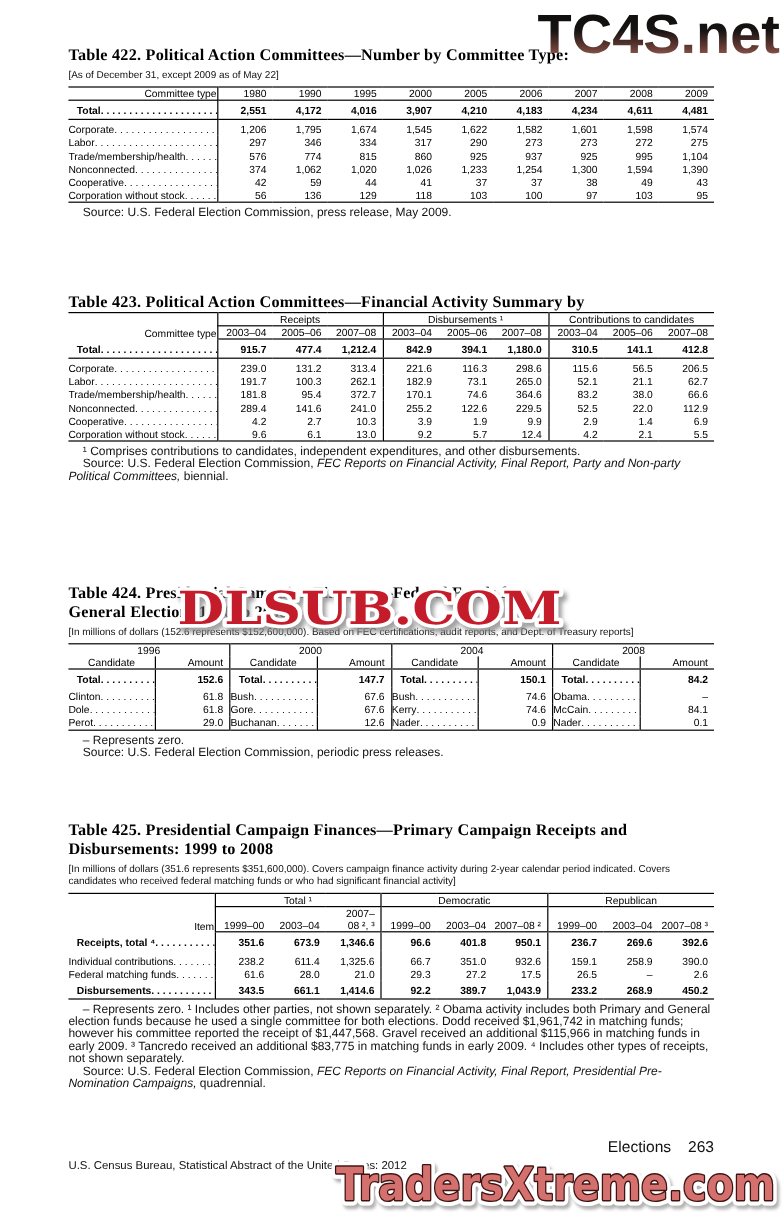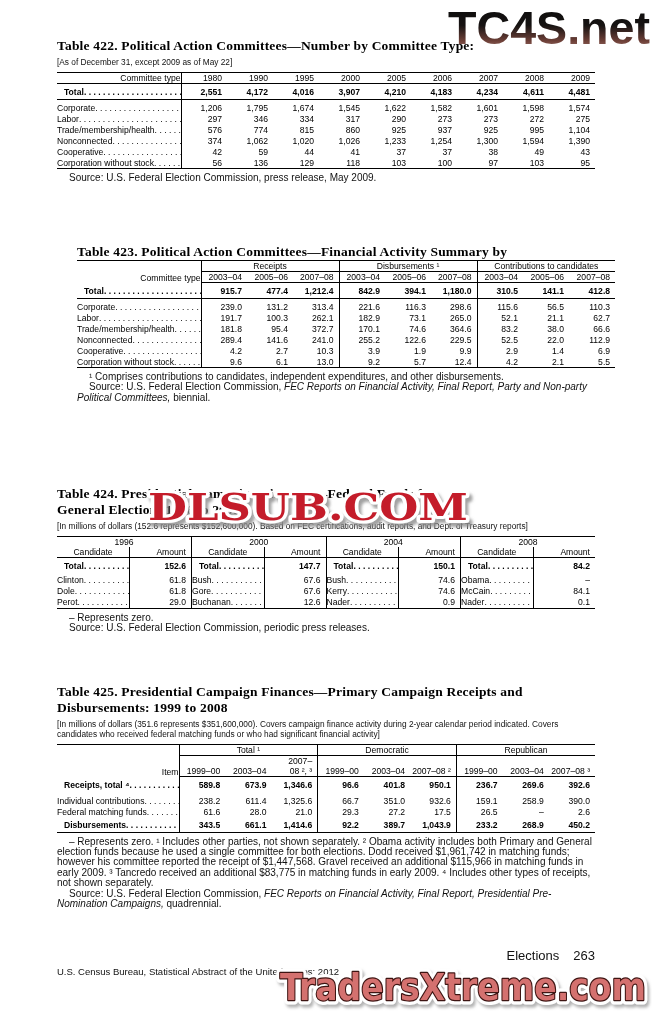--- a/index.html
+++ b/index.html
@@ -206,21 +206,21 @@
               <td class="num">95</td>
             </tr>
           </tbody>
         </table>
       </div>
     <div class="fn" id="fn422">
         <p>Source: U.S. Federal Election Commission, press release, May 2009.</p>
       </div>
   </div>
 
-  <div class="sec" style="top:244px;margin-left:20px;">
+  <div class="sec" style="top:244px;">
     <h2 class="tbl-title">
       <span class="tl">Table 423. Political Action Committees—Financial Activity Summary by</span>
     </h2>
     <div id="tbl423">
         <table class="stat">
           <colgroup>
             <col style="width: 124px;">
             <col style="width: 46px;">
             <col style="width: 46px;">
             <col style="width: 46px;">
@@ -276,21 +276,21 @@
                 </div>
               </td>
               <td class="num">239.0</td>
               <td class="num">131.2</td>
               <td class="num">313.4</td>
               <td class="num vl">221.6</td>
               <td class="num">116.3</td>
               <td class="num">298.6</td>
               <td class="num vl">115.6</td>
               <td class="num">56.5</td>
-              <td class="num">110.3</td>
+              <td class="num">206.5</td>
             </tr>
             <tr class="brow">
               <td class="stub">
                 <div class="leadwrap">
                   <span class="lbl">Labor</span>
                   <span class="ldr"></span>
                 </div>
               </td>
               <td class="num">191.7</td>
               <td class="num">100.3</td>
@@ -585,21 +585,21 @@
             </tr>
           </thead>
           <tbody>
             <tr class="totalnb boldrow">
               <td class="stub">
                 <div class="leadwrap">
                   <span class="lbl ind">Receipts, total ⁴</span>
                   <span class="ldr"></span>
                 </div>
               </td>
-              <td class="num">589.8</td>
+              <td class="num">351.6</td>
               <td class="num">673.9</td>
               <td class="num">1,346.6</td>
               <td class="num vl">96.6</td>
               <td class="num">401.8</td>
               <td class="num">950.1</td>
               <td class="num vl">236.7</td>
               <td class="num">269.6</td>
               <td class="num">392.6</td>
             </tr>
             <tr class="brow gap">

